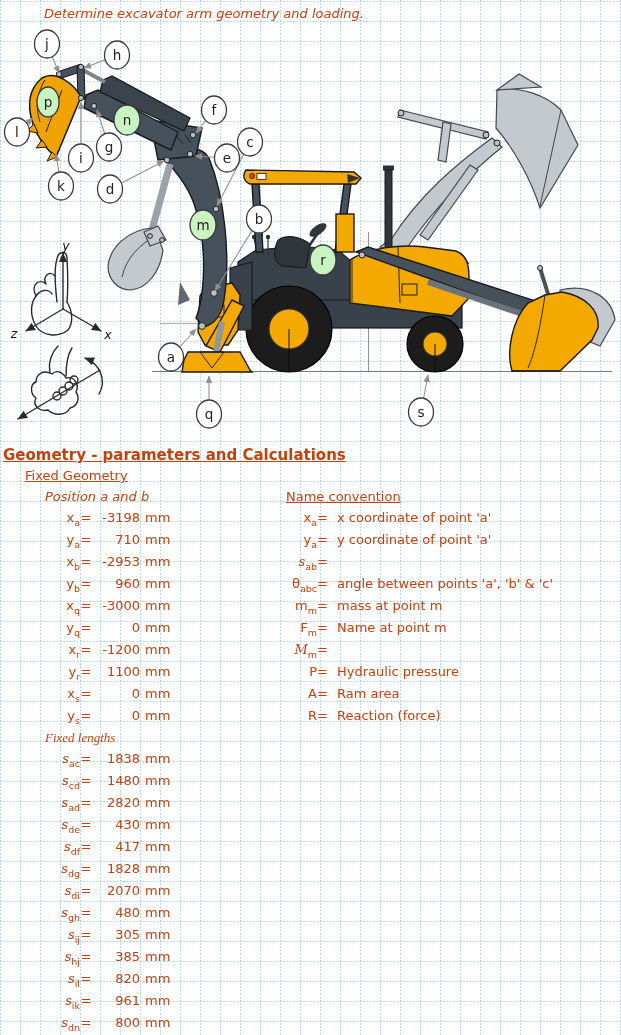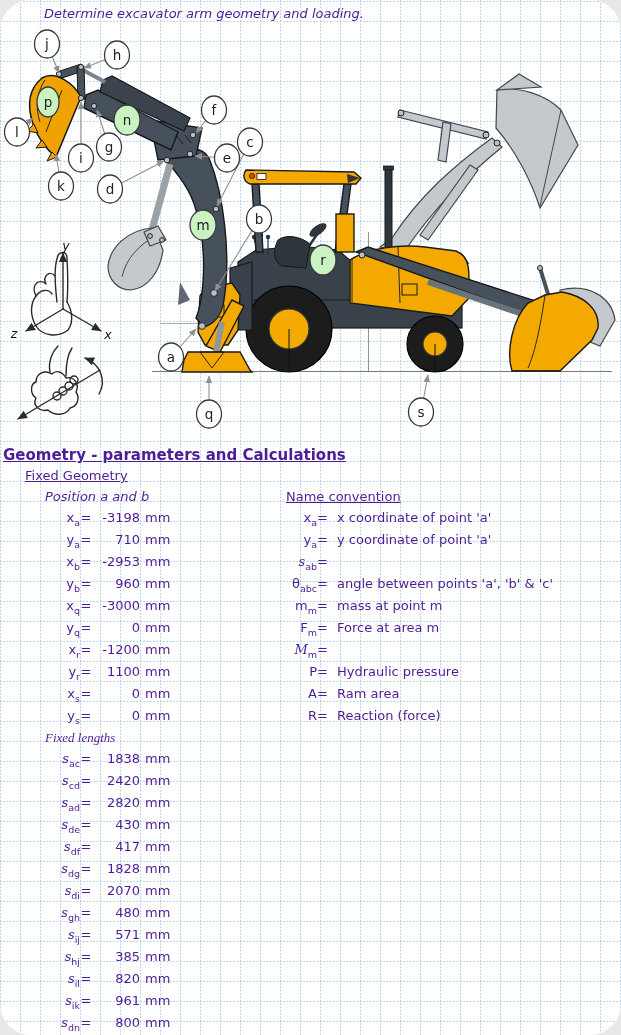--- a/index.html
+++ b/index.html
@@ -1,17 +1,17 @@
 <!DOCTYPE html>
 <html><head>
 <meta charset="utf-8">
 <style>
   html,body{margin:0;padding:0;background:#e8e8e8;}
   .page{position:relative;width:621px;height:1035px;background:#ffffff;overflow:hidden;
-        font-family:"DejaVu Sans",sans-serif;color:#4c1d95;border-radius:31px;}
+        font-family:"DejaVu Sans",sans-serif;color:#c2410c;}
   .grid-svg{position:absolute;left:0;top:0;}
   .illus{position:absolute;left:0;top:0;}
   .title{position:absolute;left:44px;top:6px;font-size:13px;font-style:italic;white-space:nowrap;}
   .h1{position:absolute;left:3px;top:446px;font-size:15px;font-weight:bold;text-decoration:underline;white-space:nowrap;}
   .h2{position:absolute;left:25px;top:468px;font-size:13px;text-decoration:underline;white-space:nowrap;}
   .h3{position:absolute;left:45px;top:489px;font-size:13px;font-style:italic;white-space:nowrap;}
   .h4{position:absolute;left:286px;top:489px;font-size:13px;text-decoration:underline;white-space:nowrap;}
   .h5{position:absolute;left:45px;top:730px;font-size:13px;font-style:italic;white-space:nowrap;font-family:Liberation Serif, serif;}
   .pos-table{position:absolute;left:30px;top:506px;}
   .len-table{position:absolute;left:30px;top:747px;}
@@ -388,21 +388,21 @@
         <span class="desc">angle between points 'a', 'b' &amp; 'c'</span>
       </div>
     <div class="prow">
         <span class="ncell"><span>m</span><sub>m</sub></span>
         <span class="neq">=</span>
         <span class="desc">mass at point m</span>
       </div>
     <div class="prow">
         <span class="ncell"><span>F</span><sub>m</sub></span>
         <span class="neq">=</span>
-        <span class="desc">Force at area m</span>
+        <span class="desc">Name at point m</span>
       </div>
     <div class="prow">
         <span class="ncell"><span class="serif-it">M</span><sub>m</sub></span>
         <span class="neq">=</span>
       </div>
     <div class="prow">
         <span class="ncell"><span>P</span><sub></sub></span>
         <span class="neq">=</span>
         <span class="desc">Hydraulic pressure</span>
       </div>
@@ -421,21 +421,21 @@
   <div class="len-table">
     <div class="prow">
         <span class="vcell"><span class="serif-it">s</span><sub>ac</sub></span>
         <span class="eq">=</span>
         <span class="num">1838</span>
         <span class="unit">mm</span>
       </div>
     <div class="prow">
         <span class="vcell"><span class="serif-it">s</span><sub>cd</sub></span>
         <span class="eq">=</span>
-        <span class="num">2420</span>
+        <span class="num">1480</span>
         <span class="unit">mm</span>
       </div>
     <div class="prow">
         <span class="vcell"><span class="serif-it">s</span><sub>ad</sub></span>
         <span class="eq">=</span>
         <span class="num">2820</span>
         <span class="unit">mm</span>
       </div>
     <div class="prow">
         <span class="vcell"><span class="serif-it">s</span><sub>de</sub></span>
@@ -463,21 +463,21 @@
       </div>
     <div class="prow">
         <span class="vcell"><span class="serif-it">s</span><sub>gh</sub></span>
         <span class="eq">=</span>
         <span class="num">480</span>
         <span class="unit">mm</span>
       </div>
     <div class="prow">
         <span class="vcell"><span class="serif-it">s</span><sub>ij</sub></span>
         <span class="eq">=</span>
-        <span class="num">571</span>
+        <span class="num">305</span>
         <span class="unit">mm</span>
       </div>
     <div class="prow">
         <span class="vcell"><span class="serif-it">s</span><sub>hj</sub></span>
         <span class="eq">=</span>
         <span class="num">385</span>
         <span class="unit">mm</span>
       </div>
     <div class="prow">
         <span class="vcell"><span class="serif-it">s</span><sub>il</sub></span>

